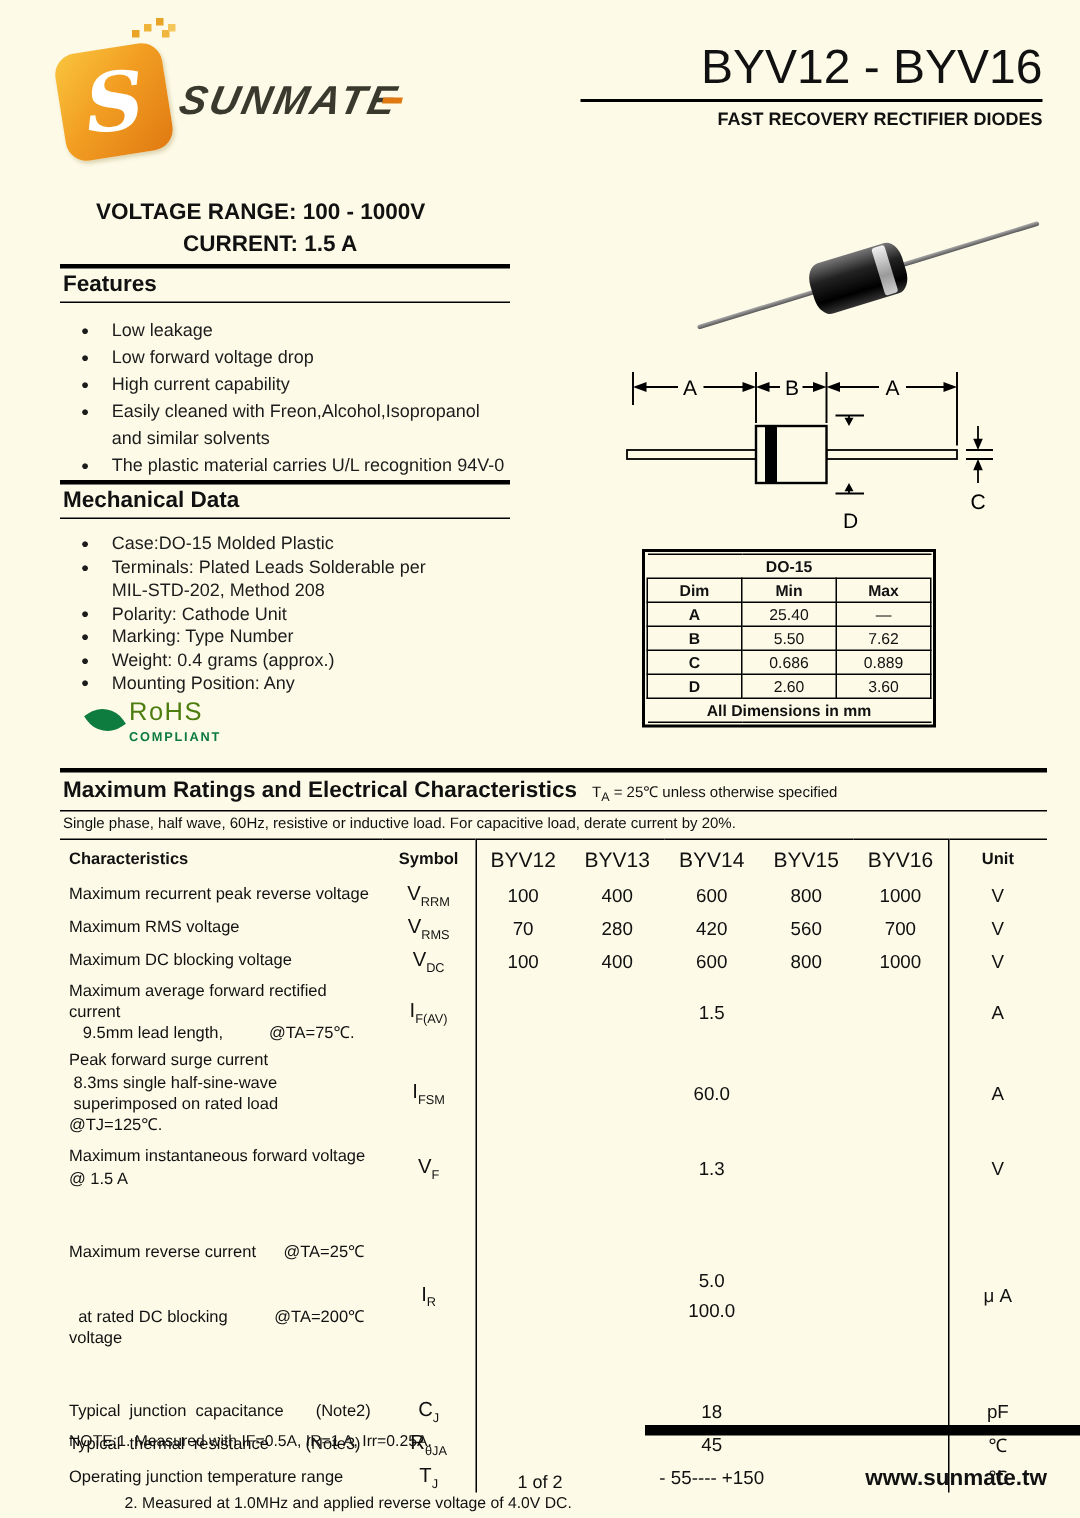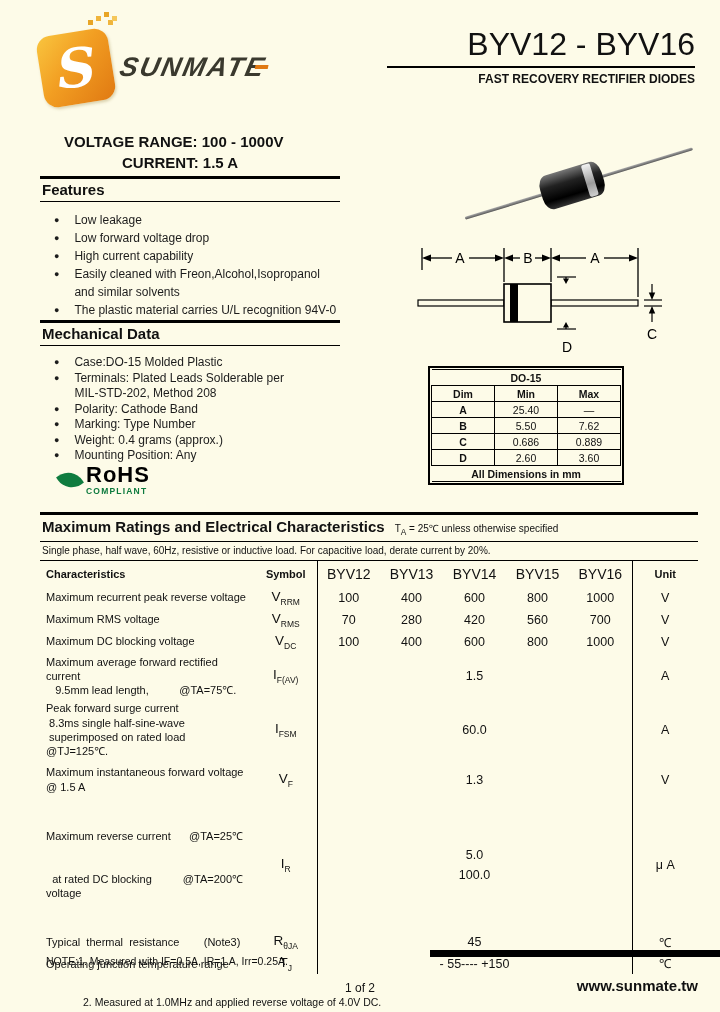--- a/index.html
+++ b/index.html
@@ -55,21 +55,21 @@
   .features-sec ul.blist li{ line-height:18px; }
   .mech-sec ul.blist li{ line-height:15.5px; }
   ul.blist .dot{ font-size:9px; line-height:inherit; }
   ul.blist li.cont .dot{ visibility:hidden; }
   
   .rohs{ position:absolute; left:60px; top:464px; display:flex; gap:6px; }
   .rohs .leaf{
     width:20px; height:20px; margin-top:6px; background:#0f7c3f;
     border-radius:0 85% 0 85%; transform:rotate(-35deg);
   }
-  .rohs .rohs-word{ font-size:22px; font-weight:bold; color:#000000; line-height:22px; letter-spacing:1px;}
+  .rohs .rohs-word{ font-size:17px; font-weight:normal; color:#4d7c0f; line-height:22px; letter-spacing:1px;}
   .rohs .rohs-sub{ font-size:8.5px; font-weight:bold; color:#0d7a3e; letter-spacing:1.2px; }
   
   .photo{ position:absolute; left:452px; top:126px; width:255px; height:112px; }
   .photo .assembly{ position:absolute; left:8px; top:40px; width:238px; height:36px;
     transform:rotate(-17deg); }
   .photo .lead{ position:absolute; left:0; top:16px; width:238px; height:3px;
     background:linear-gradient(180deg,#aaa,#555); border-radius:2px; }
   .photo .dbody{ position:absolute; left:80px; top:0; width:64px; height:35px;
     border-radius:9px/13px;
     background:linear-gradient(180deg,#777 0%,#222 35%,#000 75%,#333 100%);
@@ -195,21 +195,21 @@
     <li>
         <span class="dot">●</span>
         <span>Terminals: Plated Leads Solderable per</span>
       </li>
     <li class="cont">
         <span class="dot">●</span>
         <span>MIL-STD-202, Method 208</span>
       </li>
     <li>
         <span class="dot">●</span>
-        <span>Polarity: Cathode Band</span>
+        <span>Polarity: Cathode Unit</span>
       </li>
     <li>
         <span class="dot">●</span>
         <span>Marking: Type Number</span>
       </li>
     <li>
         <span class="dot">●</span>
         <span>Weight:  0.4 grams (approx.)</span>
       </li>
     <li>
@@ -424,20 +424,26 @@
       </td>
       <td class="sym"><span>I</span><sub>R</sub></td>
       <td class="bl twoval" colspan="5">
             <div>5.0</div>
             <div>100.0</div>
           </td>
       <td class="bl">μ A</td>
     </tr>
 
 
+    <tr class="h1">
+      <td class="char">Typical  junction  capacitance       (Note2)</td>
+      <td class="sym"><span>C</span><sub>J</sub></td>
+      <td class="bl" colspan="5">18</td>
+      <td class="bl">pF</td>
+    </tr>
 
     <tr class="h1">
       <td class="char">Typical  thermal  resistance        (Note3)</td>
       <td class="sym"><span>R</span><sub>θJA</sub></td>
       <td class="bl" colspan="5">45</td>
       <td class="bl">℃</td>
     </tr>
 
     <tr class="h6">
       <td class="char">Operating junction temperature range</td>

